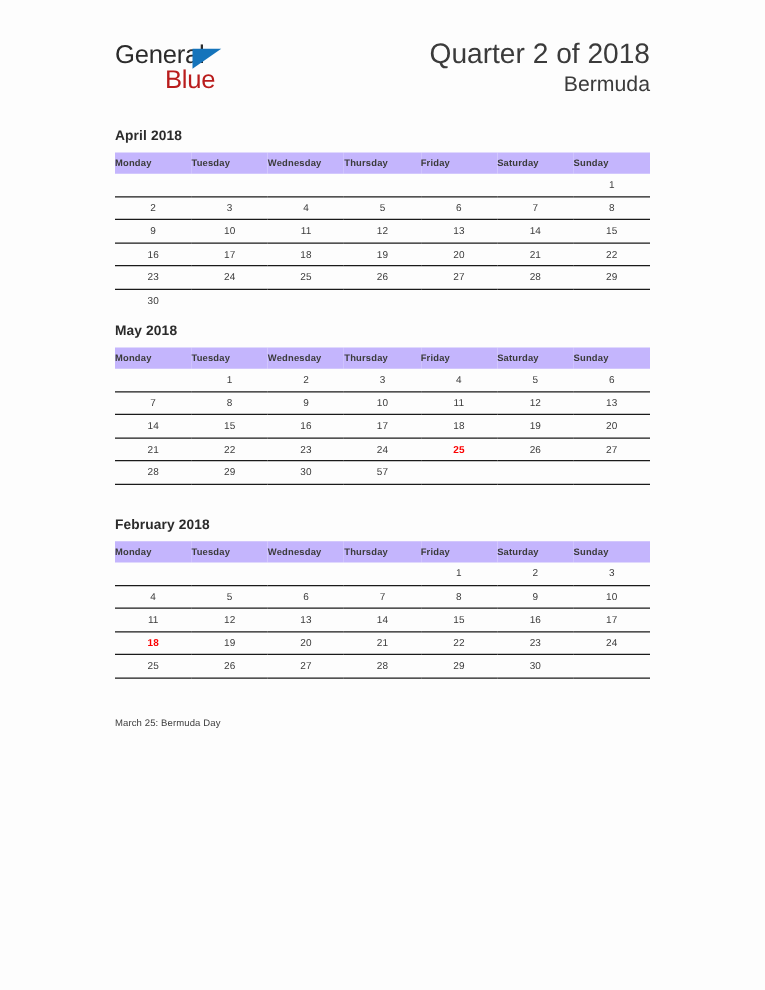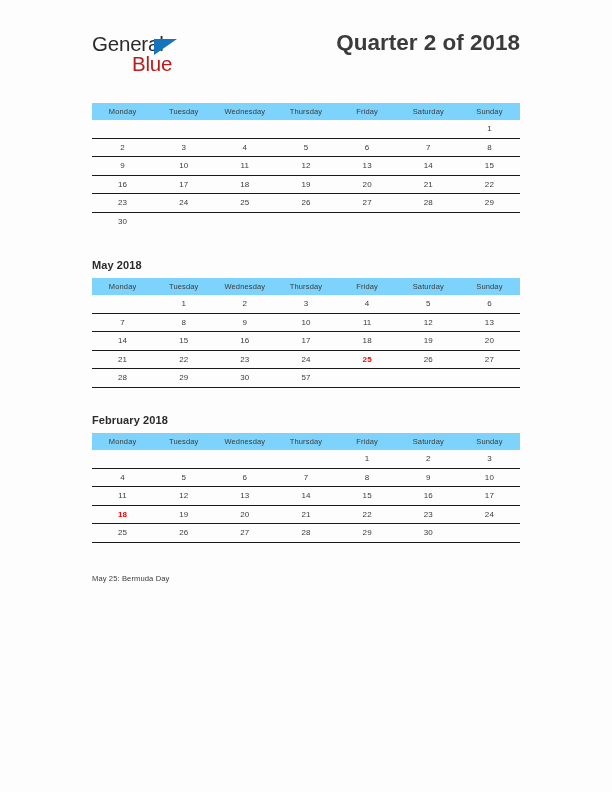--- a/index.html
+++ b/index.html
@@ -71,21 +71,21 @@
   }
 
   .title-block {
     position: absolute;
     right: 0;
     top: 0;
     text-align: right;
   }
   .quarter-title {
     font-size: 22.5px;
-    font-weight: 700;
+    font-weight: 400;
     color: #3b3b3b;
     line-height: 1.12;
     white-space: nowrap;
   }
   .country-title {
     font-size: 17px;
     font-weight: 400;
     color: #3b3b3b;
     line-height: 1.25;
     margin-top: 2px;
@@ -111,25 +111,25 @@
   }
 
   table.cal {
     width: 428px;
     border-collapse: collapse;
     table-layout: fixed;
   }
   table.cal col { width: 61.14px; }
 
   table.cal thead th {
-    background: #7dd3fc;
+    background: #c4b5fd;
     font-size: 7.5px;
-    font-weight: normal;
-    color: #3b3b3b;
-    text-align: center;
+    font-weight: bold;
+    color: #3b3b3b;
+    text-align: left;
     padding: 4px 0 4px 0;
     border: none;
     letter-spacing: 0.15px;
   }
 
   table.cal tbody td {
     font-size: 8px;
     color: #3b3b3b;
     text-align: center;
     height: 17.5px;
@@ -171,26 +171,28 @@
   <div class="header">
 
     <div class="logo">
       <span class="logo-row1">General</span>
       <span class="logo-tri"></span>
       <span class="logo-row2">Blue</span>
     </div>
 
     <div class="title-block">
       <div class="quarter-title">Quarter 2 of 2018</div>
+      <div class="country-title">Bermuda</div>
     </div>
 
   </div>
 
   <div id="months-host">
       <div class="month" id="month-0">
+        <div class="month-name">April 2018</div>
         <table class="cal">
           <colgroup>
             <col>
             <col>
             <col>
             <col>
             <col>
             <col>
             <col>
           </colgroup>
@@ -403,16 +405,16 @@
               <td>29</td>
               <td>30</td>
               <td class="empty"></td>
             </tr>
           </tbody>
         </table>
       </div>
     </div>
 
   <div class="notes" id="notes-host">
-      <div class="note">May 25: Bermuda Day</div>
+      <div class="note">March 25: Bermuda Day</div>
     </div>
 
 </div>
 
 </body></html>

